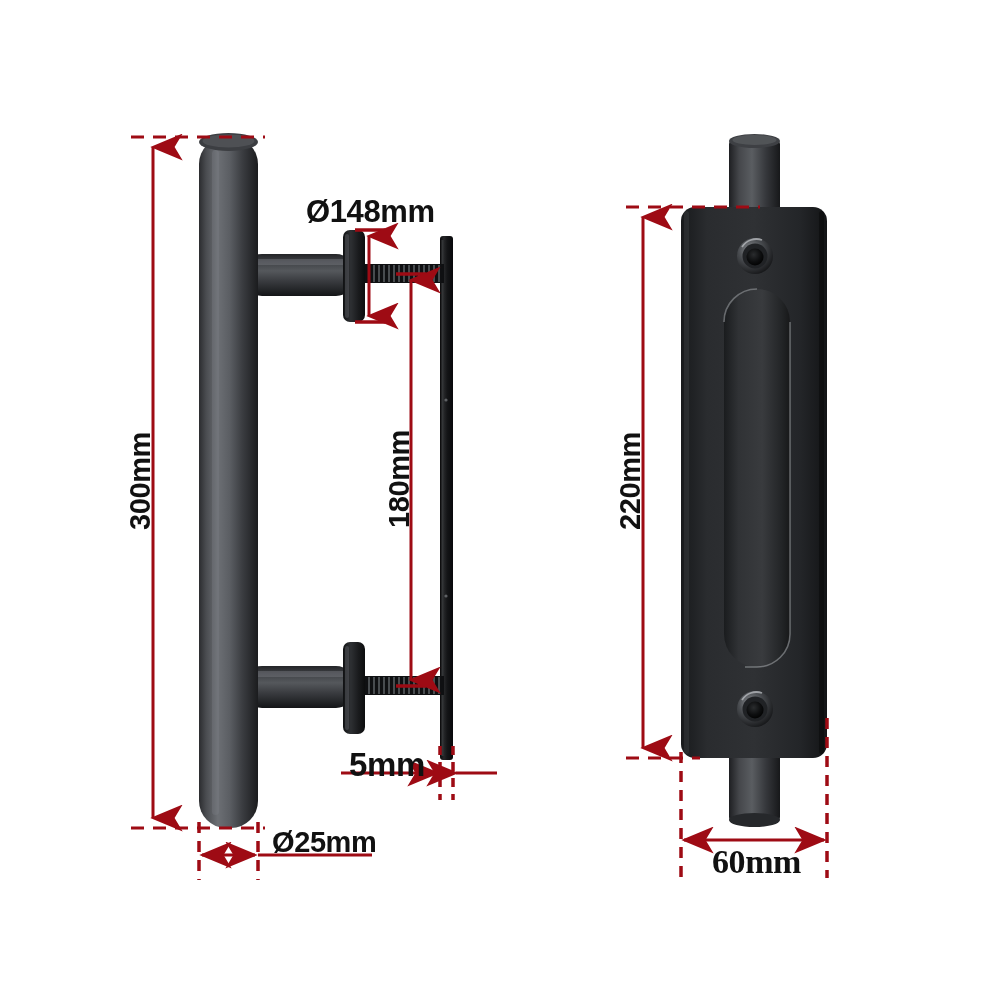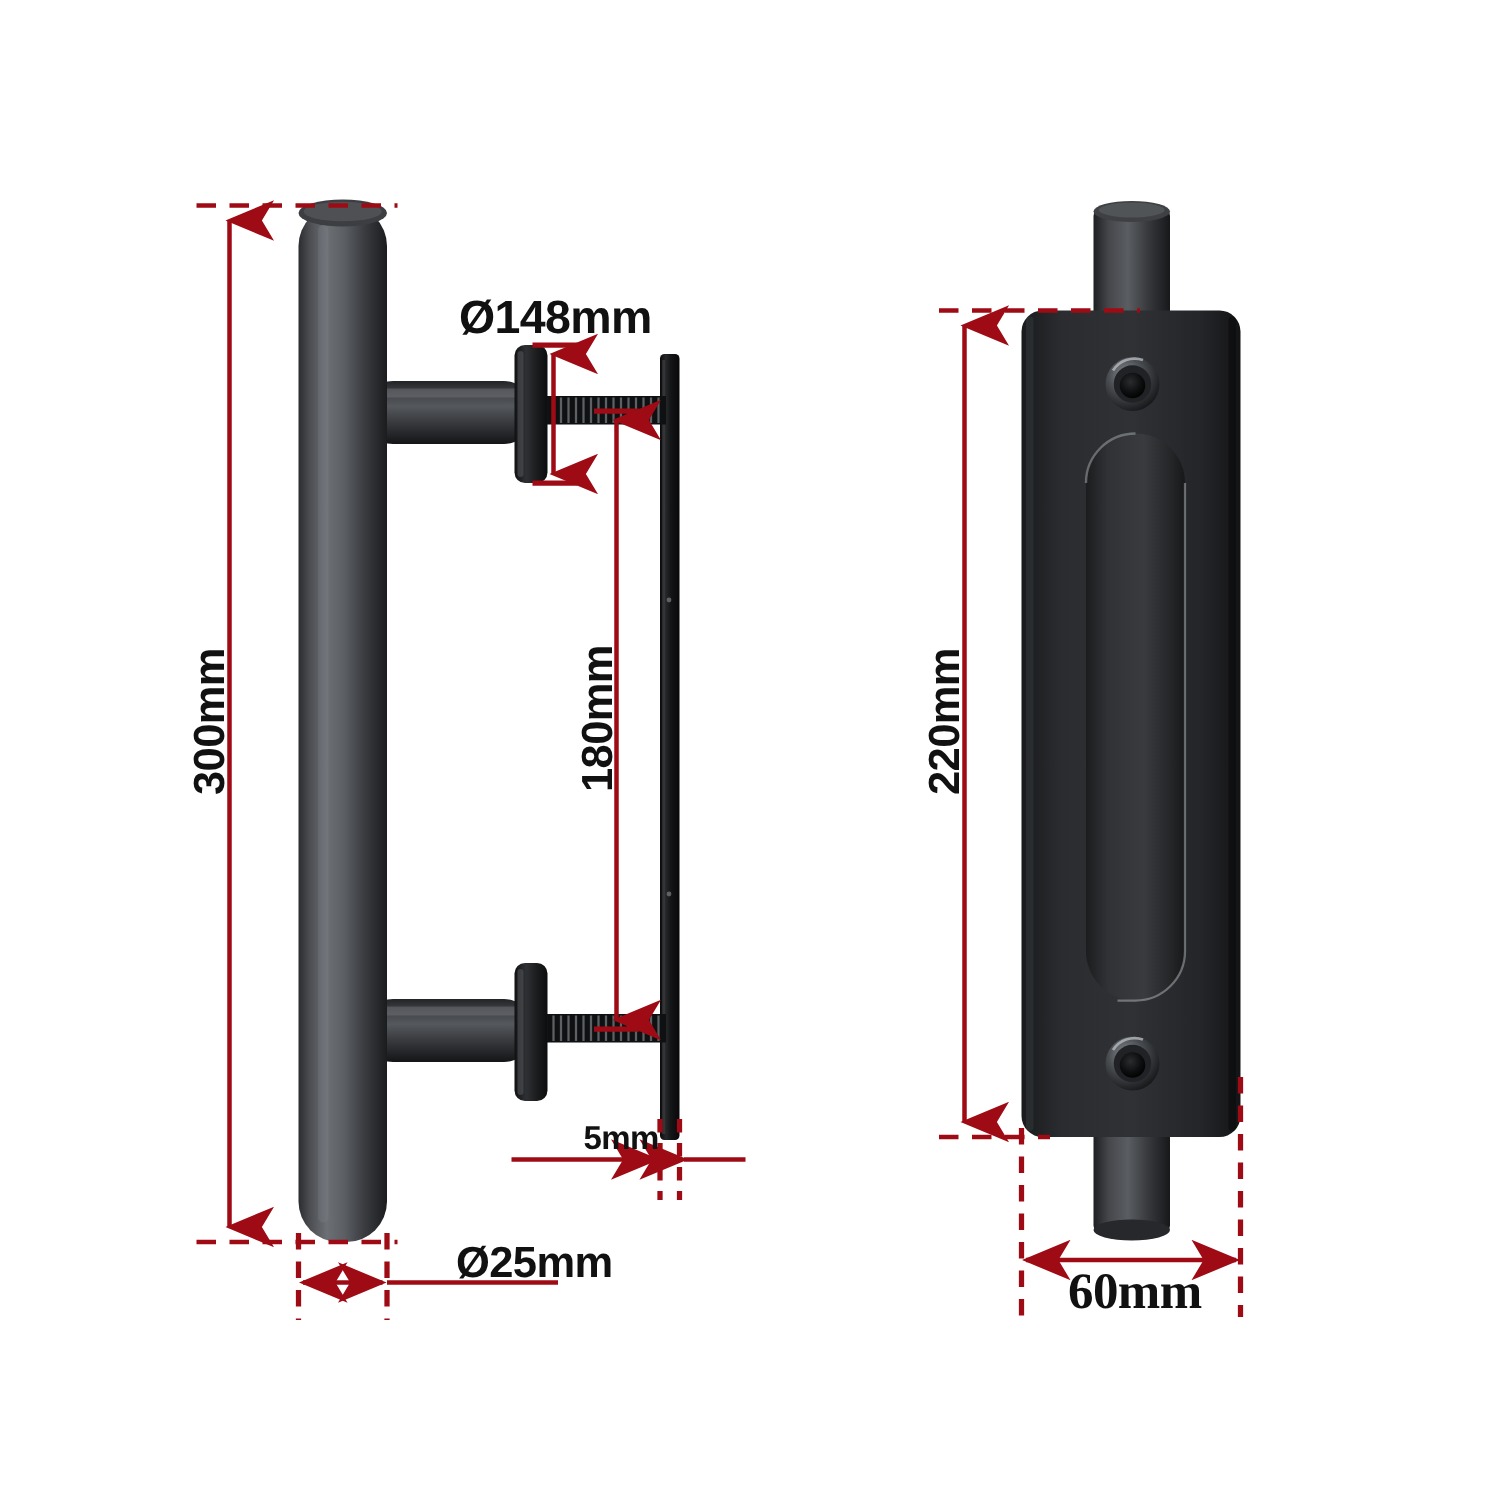--- a/index.html
+++ b/index.html
@@ -293,21 +293,21 @@
       </g>
     </g>
   </svg>
 
   <div class="dim-label vert" style="left:126px; top:530px; font-size:29px; transform:rotate(-90deg);">300mm</div>
 
   <div class="dim-label" style="left:306px; top:196px; font-size:31px;">Ø148mm</div>
 
   <div class="dim-label vert" style="left:385px; top:528px; font-size:29px; transform:rotate(-90deg);">180mm</div>
 
-  <div class="dim-label" style="left:349px; top:748px; font-size:22px;margin-left:40px;">5mm</div>
-
-  <div class="dim-label" style="left:272px; top:828px; font-size:29px;margin-left:32px;">Ø25mm</div>
+  <div class="dim-label" style="left:349px; top:748px; font-size:33px;">5mm</div>
+
+  <div class="dim-label" style="left:272px; top:828px; font-size:29px;">Ø25mm</div>
 
   <div class="dim-label vert" style="left:616px; top:530px; font-size:29px; transform:rotate(-90deg);">220mm</div>
 
   <div class="dim-label" style="left:712px; top:845px; font-size:34px;font-family:Liberation Serif, serif;">60mm</div>
 
 </div>
 
 </body></html>

